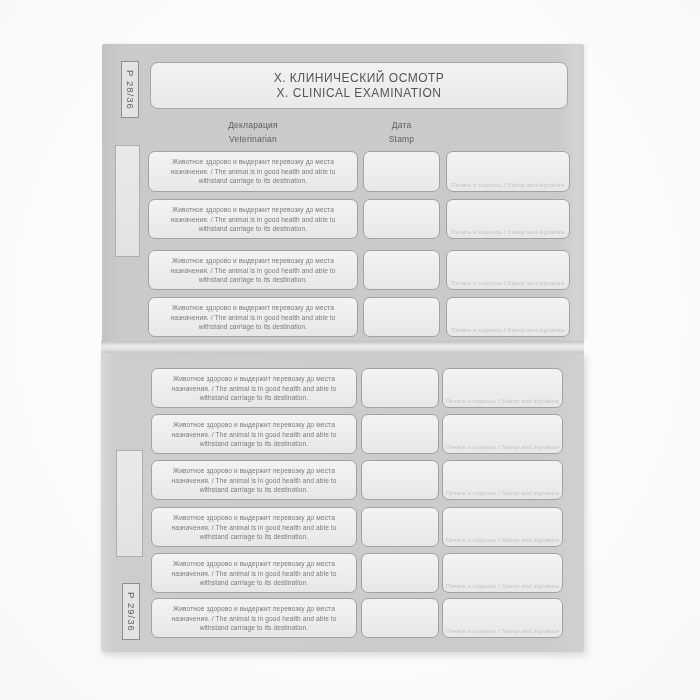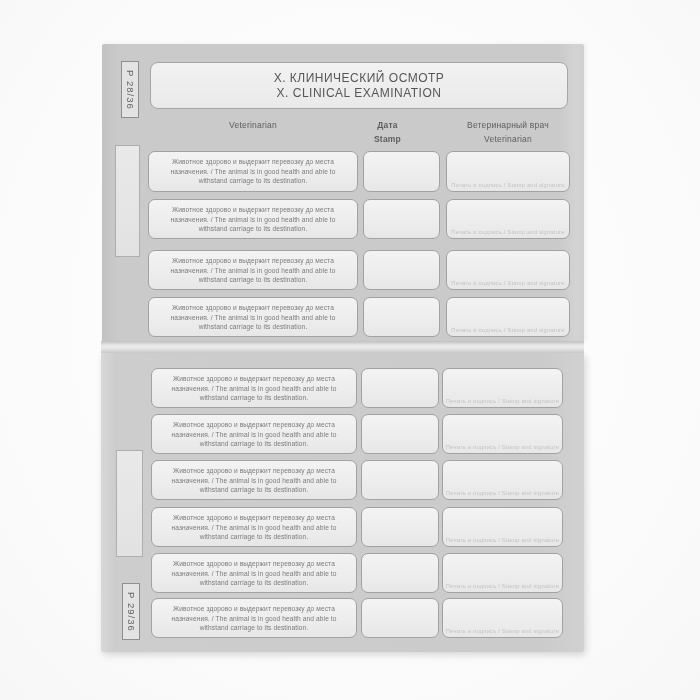--- a/index.html
+++ b/index.html
@@ -58,21 +58,21 @@
     display:flex; flex-direction:column; justify-content:center; align-items:center;
     gap:3px;
     color:#565656; font-size:12px; letter-spacing:0.5px; line-height:12px;
   }
   .col-heads { position:absolute; left:46px; top:74px; width:424px; height:30px; }
   .col-head {
     position:absolute; top:0; text-align:center;
     font-size:8.5px; line-height:14px; color:#5d5d5d; letter-spacing:0.2px;
   }
   .ch-decl { left:0;     width:210px; }
-  .ch-date { left:201px; width:77px;font-weight:bold;  }
+  .ch-date { left:215px; width:77px;  }
   .ch-vet  { left:298px; width:124px; }
 
   .rows { position:absolute; }
   .rows-top    { left:46px; top:107px; width:425px; height:230px; }
   .rows-bottom { left:50px; top:15px;  width:420px; height:270px; }
   .row { position:absolute; left:0; height:40px; width:100%; }
   .rows-top    .row:nth-child(1){ top:0; height:41px; }
   .rows-top    .row:nth-child(2){ top:48px; }
   .rows-top    .row:nth-child(3){ top:99px; }
   .rows-top    .row:nth-child(4){ top:146px; }
@@ -116,30 +116,27 @@
   <section class="page page-top">
     <div class="tab tab-top">Р 28/36</div>
 
     <div class="header-box">
       <div>Х. КЛИНИЧЕСКИЙ ОСМОТР</div>
       <div>X. CLINICAL EXAMINATION</div>
     </div>
 
     <div class="col-heads">
       <div class="col-head ch-decl">
+        <div>Декларация</div>
         <div>Veterinarian</div>
       </div>
       <div class="col-head ch-date">
         <div>Дата</div>
         <div>Stamp</div>
       </div>
-      <div class="col-head ch-vet">
-        <div>Ветеринарный врач</div>
-        <div>Veterinarian</div>
-      </div>
     </div>
 
     <div class="blank-panel blank-top"></div>
 
     <div class="rows rows-top">
       <div class="row">
         <div class="box decl">
           <div class="decl-text">
             <div>Животное здорово и выдержит перевозку до места</div>
             <div>назначения. / The animal is in good health and able to</div>

